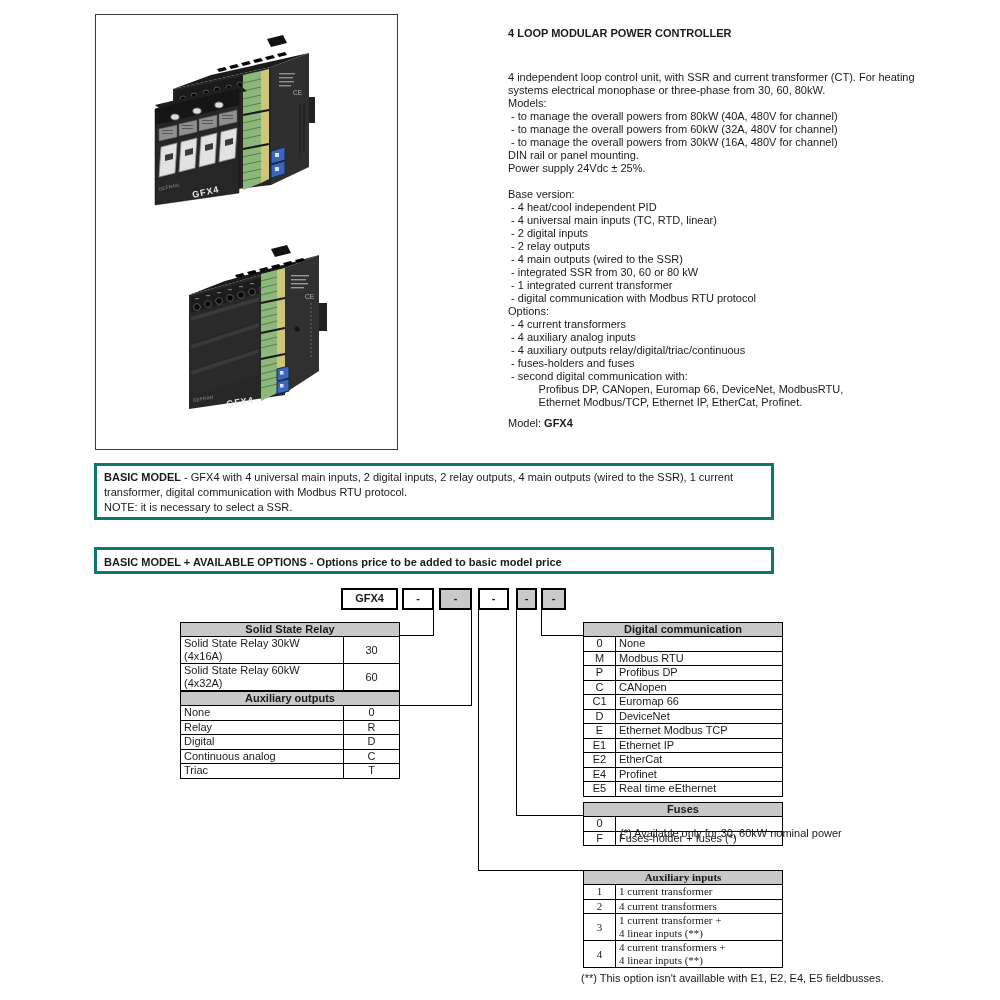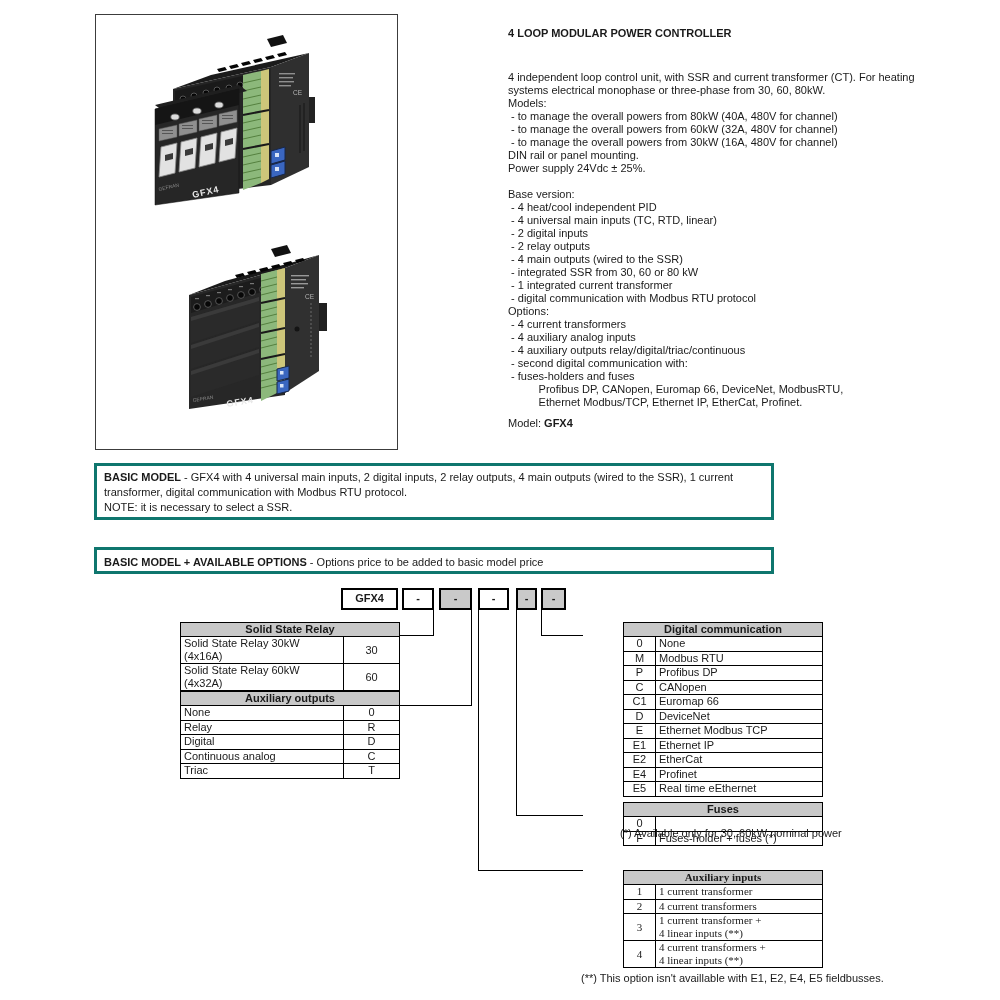--- a/index.html
+++ b/index.html
@@ -16,39 +16,39 @@
   .desc-title{font-weight:bold;line-height:13px;}
   .desc-lines{margin-top:31px;}
   .dline{white-space:pre;line-height:13px;min-height:13px;}
   .model-line{margin-top:8px;}
   .model-line span,.model-line b{white-space:pre;}
 
   
   .bigbar{position:absolute;left:94px;width:680px;border:3px solid #0f766e;background:#fff;
           box-sizing:border-box;padding:4px 7px;line-height:15px;}
   #bar1{top:463px;height:57px;}
-  #bar2{top:547px;height:27px;line-height:17px;}
+  #bar2{top:547px;height:27px;line-height:17px;font-weight:bold;}
 
   
   .obox{position:absolute;height:22px;box-sizing:border-box;border:2px solid #000;background:#fff;
         text-align:center;font-weight:bold;line-height:17px;}
   .obox.gray{background:#c9c9c9;}
   #mbox{left:341px;top:588px;width:57px;}
   #ph1{left:402px;top:588px;width:32px;}
   #ph2{left:439px;top:588px;width:33px;}
   #ph3{left:478px;top:588px;width:31px;}
   #ph4{left:516px;top:588px;width:21px;}
   #ph5{left:541px;top:588px;width:25px;}
 
   .cline{position:absolute;background:#000;}
 
   
   .otable{position:absolute;border:1px solid #000;background:#fff;box-sizing:border-box;}
   .t-left{left:180px;width:220px;}
-  .t-right{left:583px;width:200px;margin-left:40px;}
+  .t-right{left:583px;width:200px;}
   .thead{background:#c8c8c8;font-weight:bold;text-align:center;height:13px;line-height:13px;
          border-bottom:1px solid #000;}
   .trow{display:flex;align-items:stretch;min-height:13.5px;}
   .trow + .trow{border-top:1px solid #000;}
   .cell{padding:0 3px;display:flex;align-items:center;line-height:13px;box-sizing:border-box;}
   .c-desc{flex:1;white-space:pre-line;}
   .c-code{justify-content:center;padding:0 2px;}
   .t-left .c-code{width:56px;border-left:1px solid #000;}
   .t-right .c-code{width:32px;border-right:1px solid #000;flex:none;}
   #t-ssr{top:622px;}
@@ -251,22 +251,22 @@
         <div class="dline"> - 2 digital inputs</div>
         <div class="dline"> - 2 relay outputs</div>
         <div class="dline"> - 4 main outputs (wired to the SSR)</div>
         <div class="dline"> - integrated SSR from 30, 60 or 80 kW</div>
         <div class="dline"> - 1 integrated current transformer</div>
         <div class="dline"> - digital communication with Modbus RTU protocol</div>
         <div class="dline">Options:</div>
         <div class="dline"> - 4 current transformers</div>
         <div class="dline"> - 4 auxiliary analog inputs</div>
         <div class="dline"> - 4 auxiliary outputs relay/digital/triac/continuous</div>
+        <div class="dline"> - fuses-holders and fuses</div>
         <div class="dline"> - second digital communication with:</div>
-        <div class="dline"> - fuses-holders and fuses</div>
         <div class="dline">          Profibus DP, CANopen, Euromap 66, DeviceNet, ModbusRTU,</div>
         <div class="dline">          Ethernet Modbus/TCP, Ethernet IP, EtherCat, Profinet.</div>
       </div>
     <div class="model-line">
       <span>Model: </span><b>GFX4</b>
     </div>
   </div>
 
   <div class="bigbar" id="bar1">
     <b>BASIC MODEL</b><span> - GFX4 with 4 universal main inputs, 2 digital inputs, 2 relay outputs, 4 main outputs (wired to the SSR), 1 current transformer, digital communication with Modbus RTU protocol.</span>

